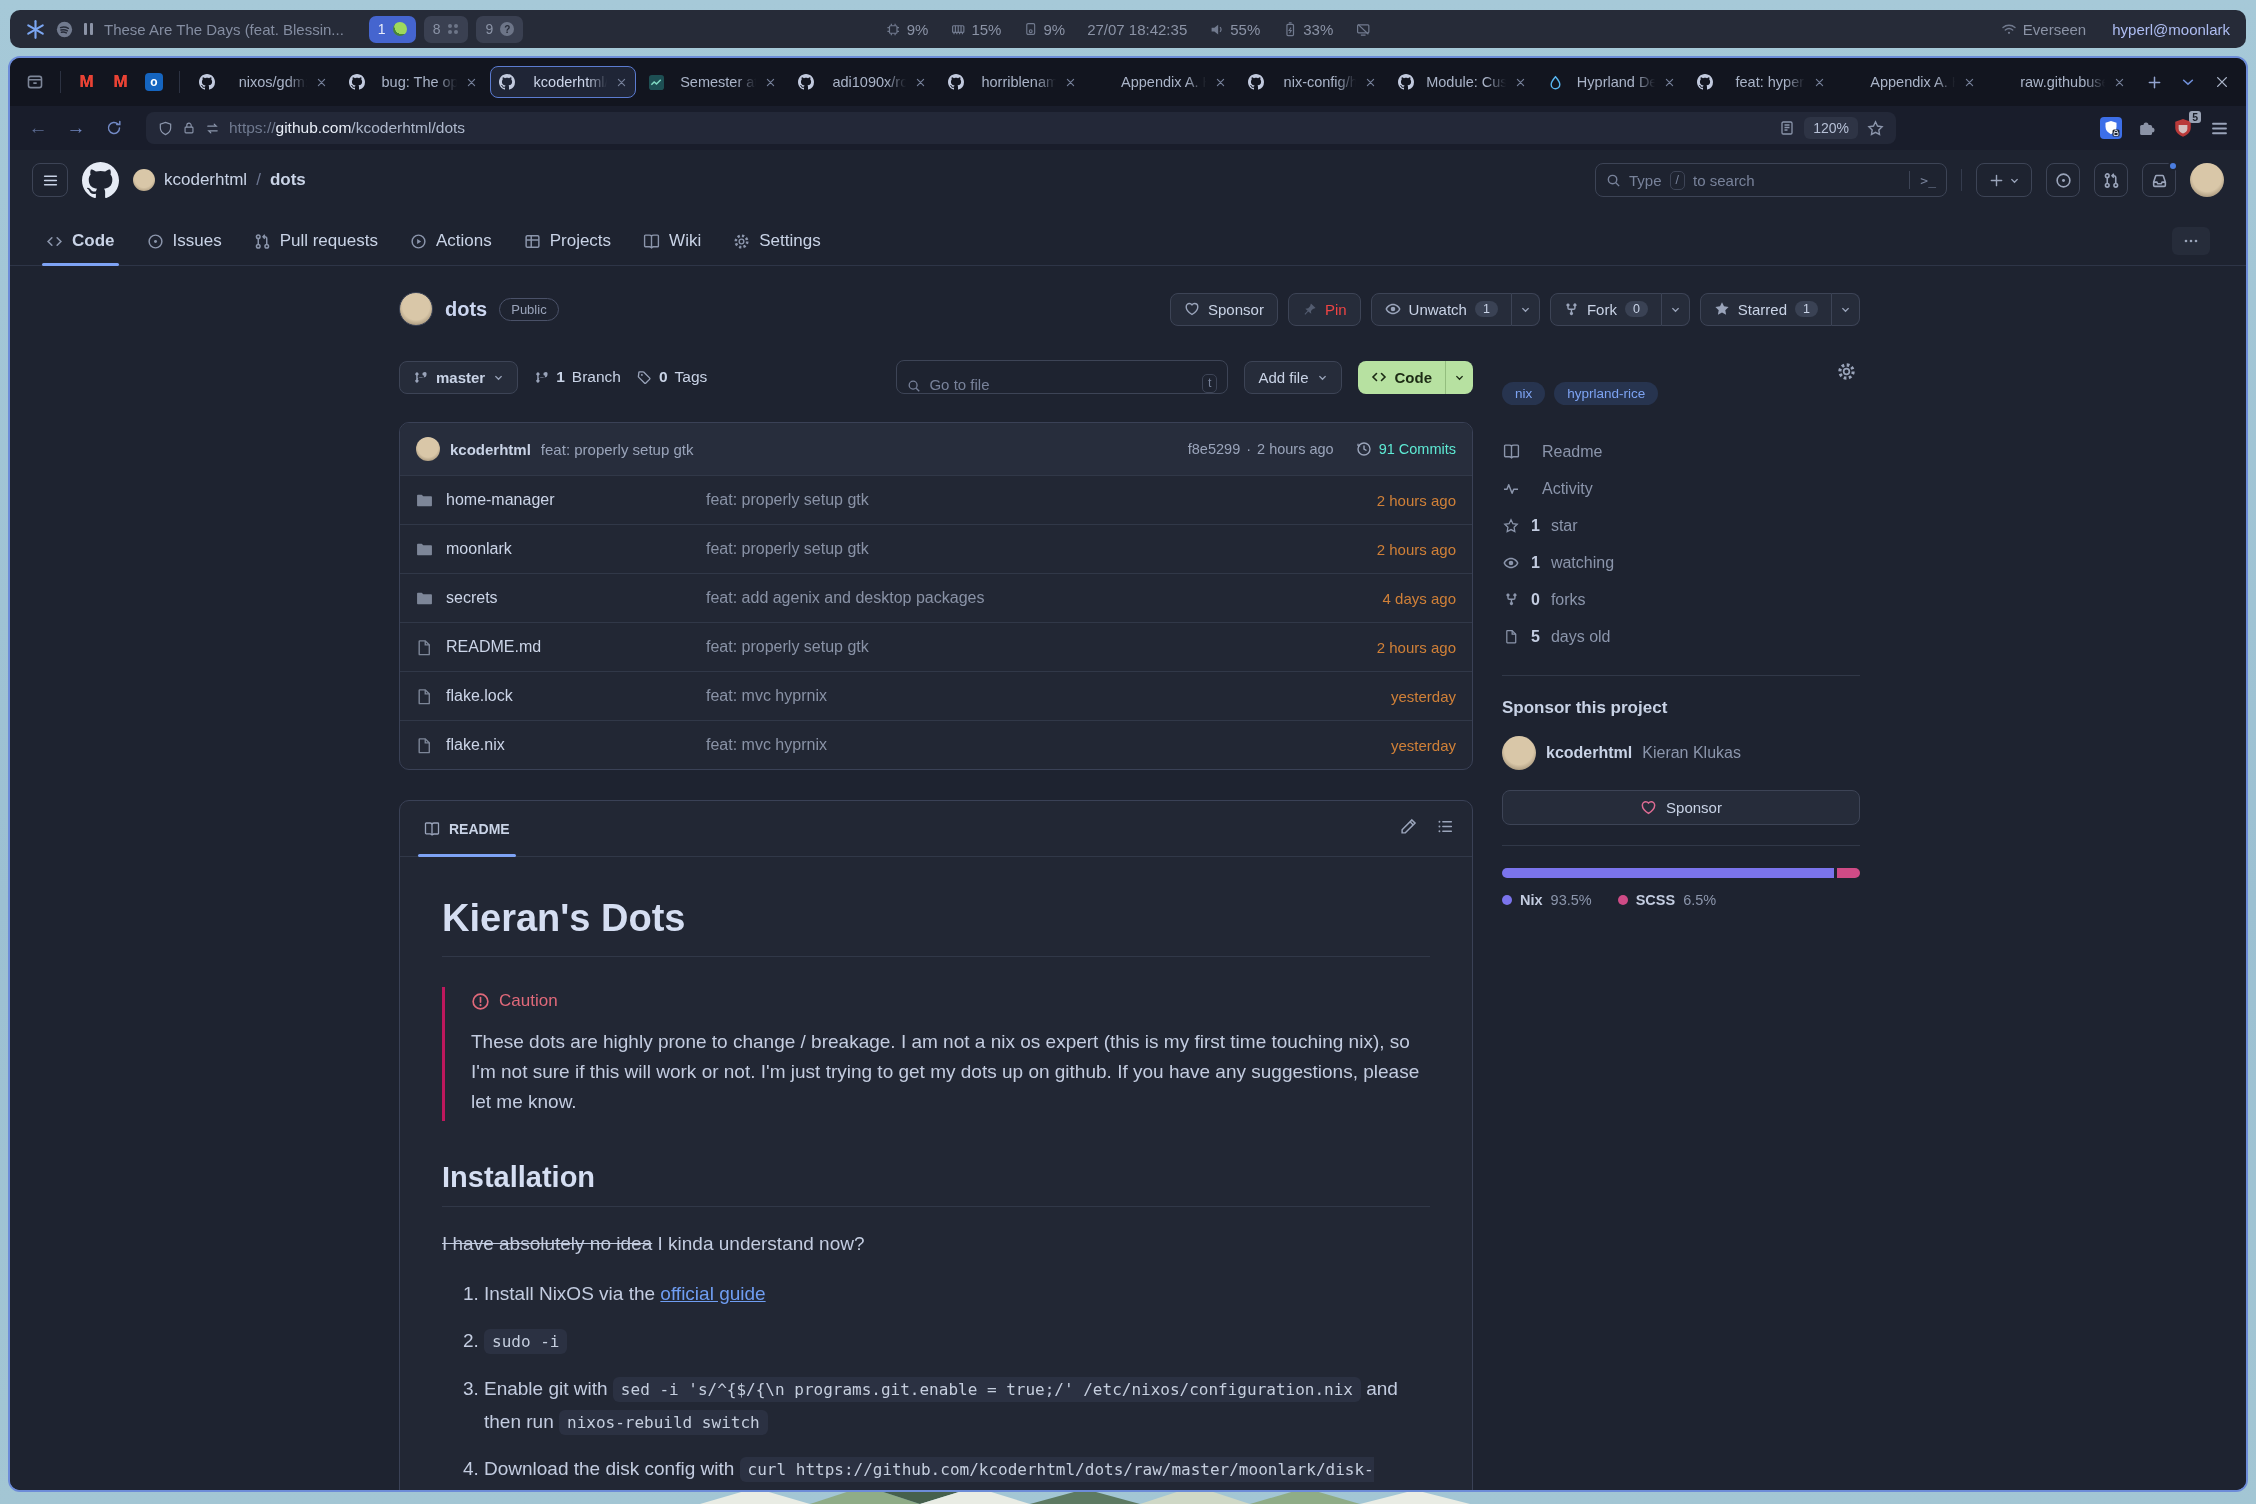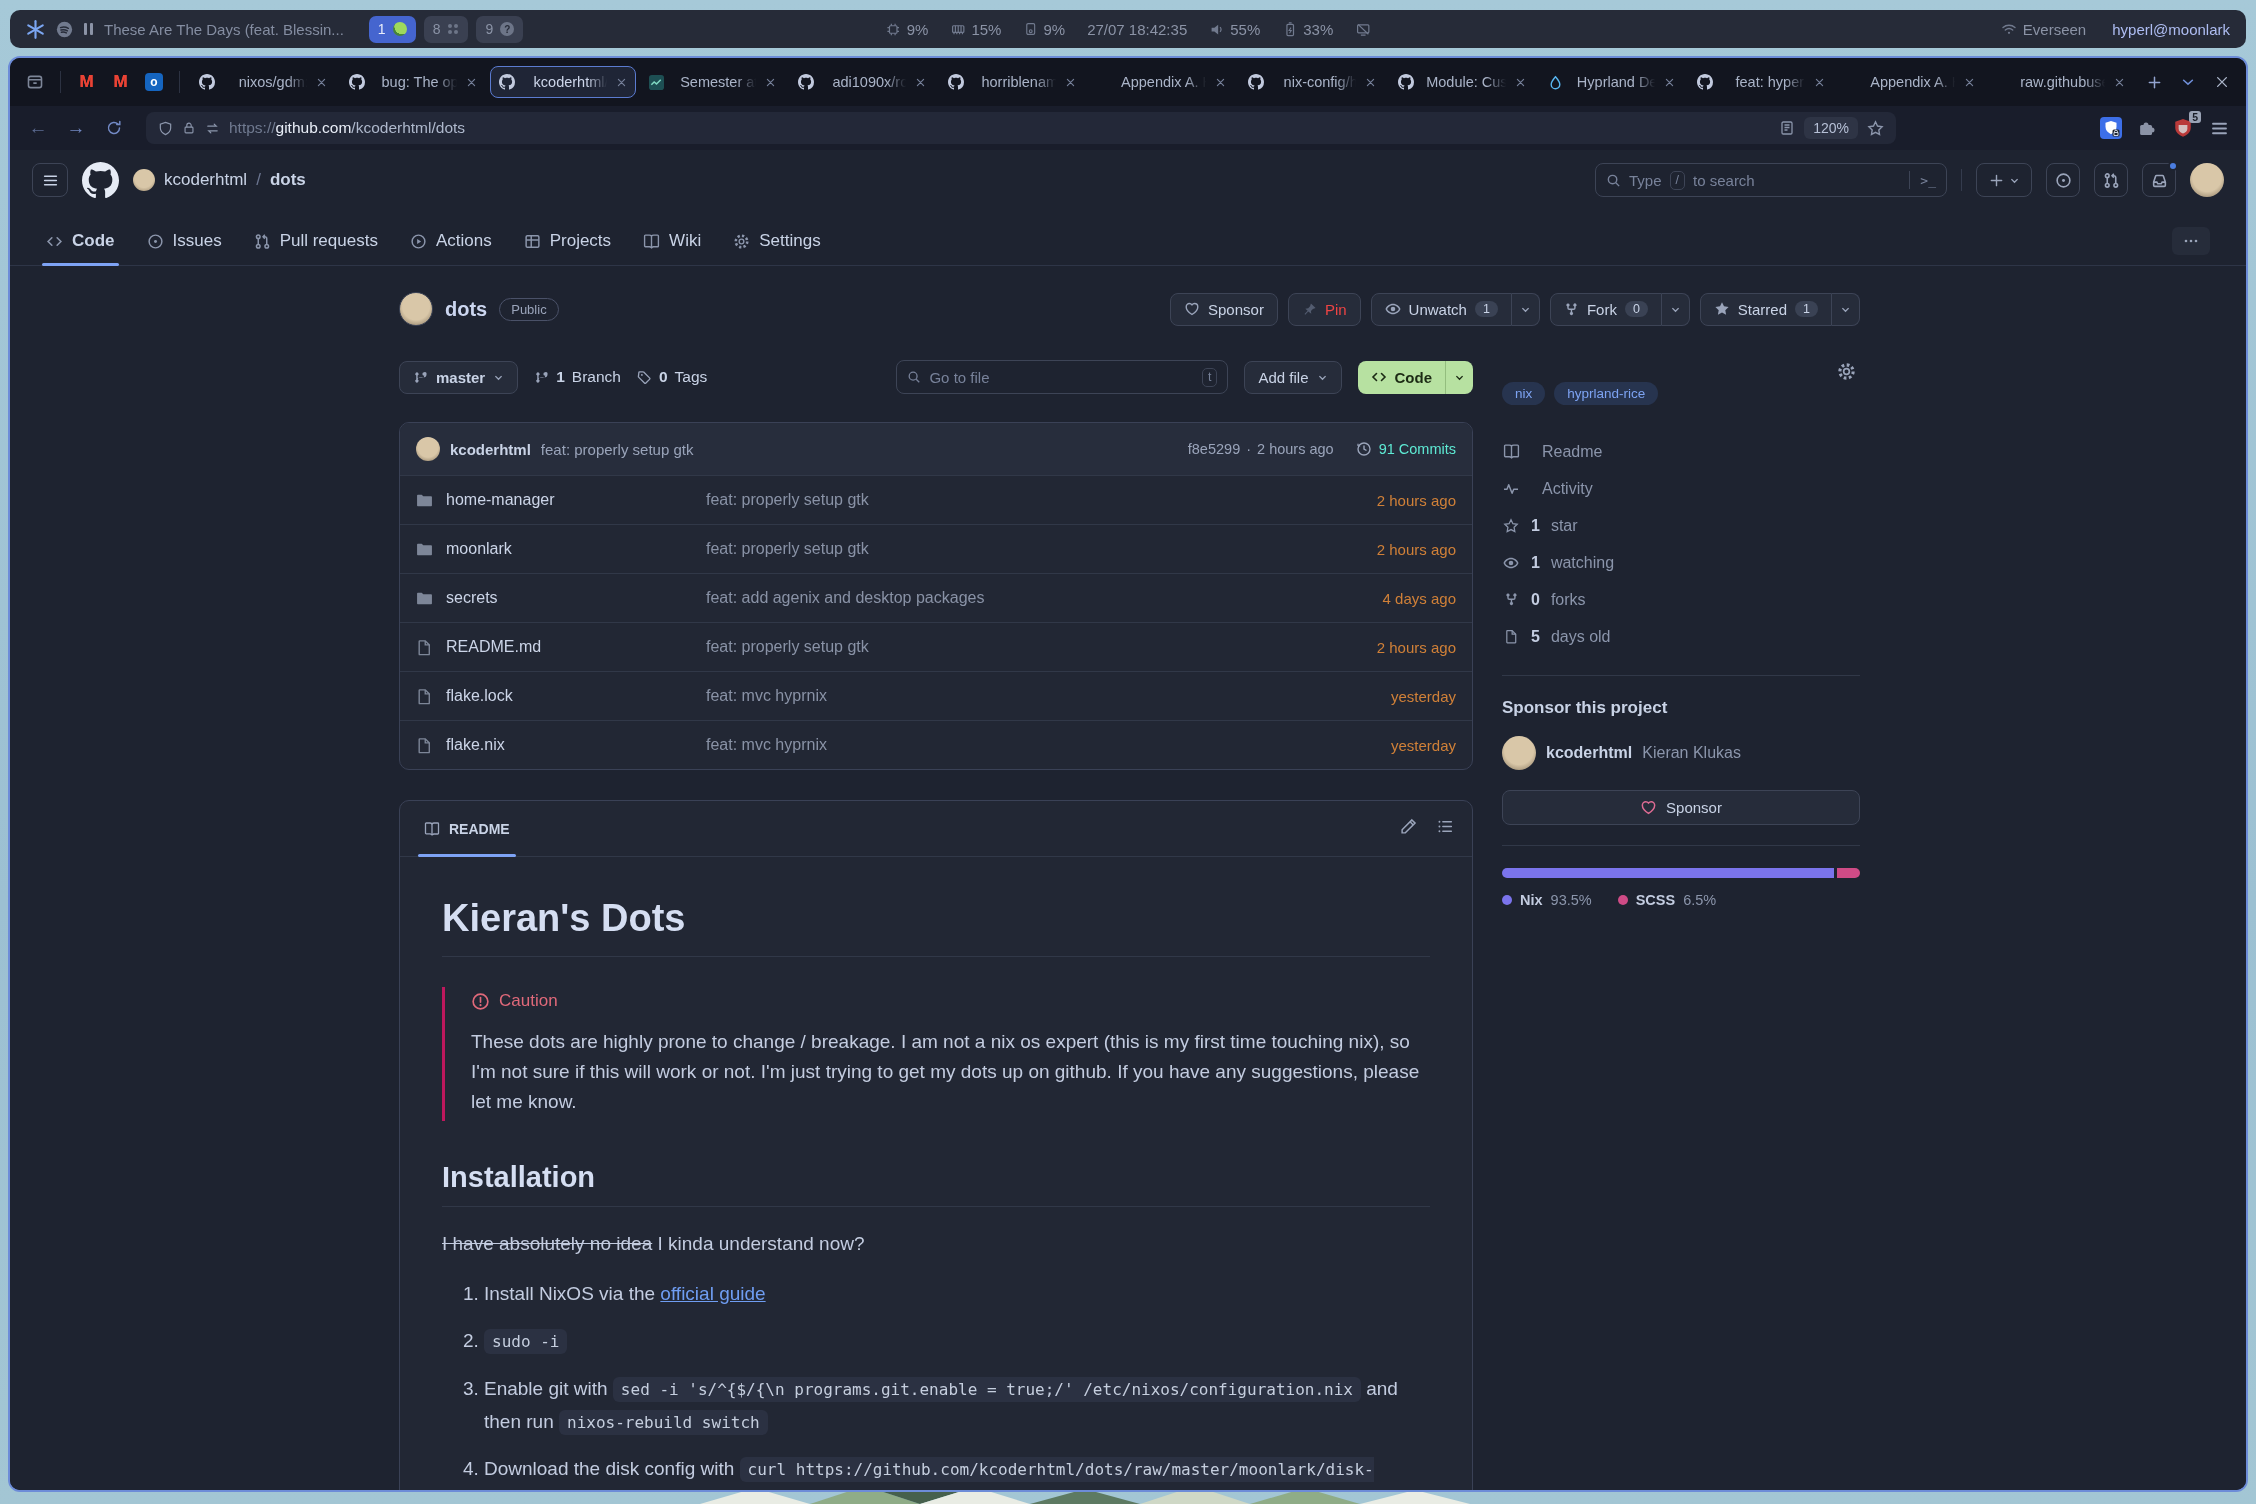--- a/index.html
+++ b/index.html
@@ -130,21 +130,21 @@
   .count-pill { background:#3a4254; border-radius:10px; font-size:12.5px; padding:1px 8px; color:#c9d3e6; }
   .heart { color:#dd6b93; } .star-filled { color:#e3b341; }
 
   .grid { display:grid; grid-template-columns:1074px 358px; column-gap:29px; align-items:start; }
 
   .branch-row { display:flex; align-items:center; gap:16px; }
   .branch-label { display:flex; align-items:center; gap:7px; font-size:15.5px; color:#c9d3e6; }
   .branch-label b { font-weight:bold; }
   .branch-label .b-ic { color:#9aa4ba; display:flex; }
   .goto-file { margin-left:auto; width:332px; height:34px; border:1px solid #3d4456; border-radius:8px;
-               display:flex; align-items:center; gap:8px; padding:0 10px; color:#78829a; font-size:15px; }
+               display:flex; align-items:flex-end; gap:8px; padding:0 10px; color:#78829a; font-size:15px; }
   .goto-file .keycap { margin-left:auto; }
   .code-btn { background:#b7e1a1; border:none; color:#1c2a14; font-weight:bold; }
   .code-btn .b-ic { color:#1c2a14; }
   .code-caret { background:#b7e1a1; border:none; border-left:1px solid #93bd7e; color:#1c2a14; }
 
   .file-table { margin-top:28px; border:1px solid #3a4156; border-radius:10px; overflow:hidden; background:#222734; }
   .commit-bar { background:#272d3c; height:52px; display:flex; align-items:center; padding:0 16px; gap:10px; font-size:15px; }
   .commit-ava { width:24px; height:24px; border-radius:50%;
                 background:radial-gradient(circle at 50% 42%, #d9c7a8 55%, #7c6c55 100%); }
   .commit-author { font-weight:bold; }

